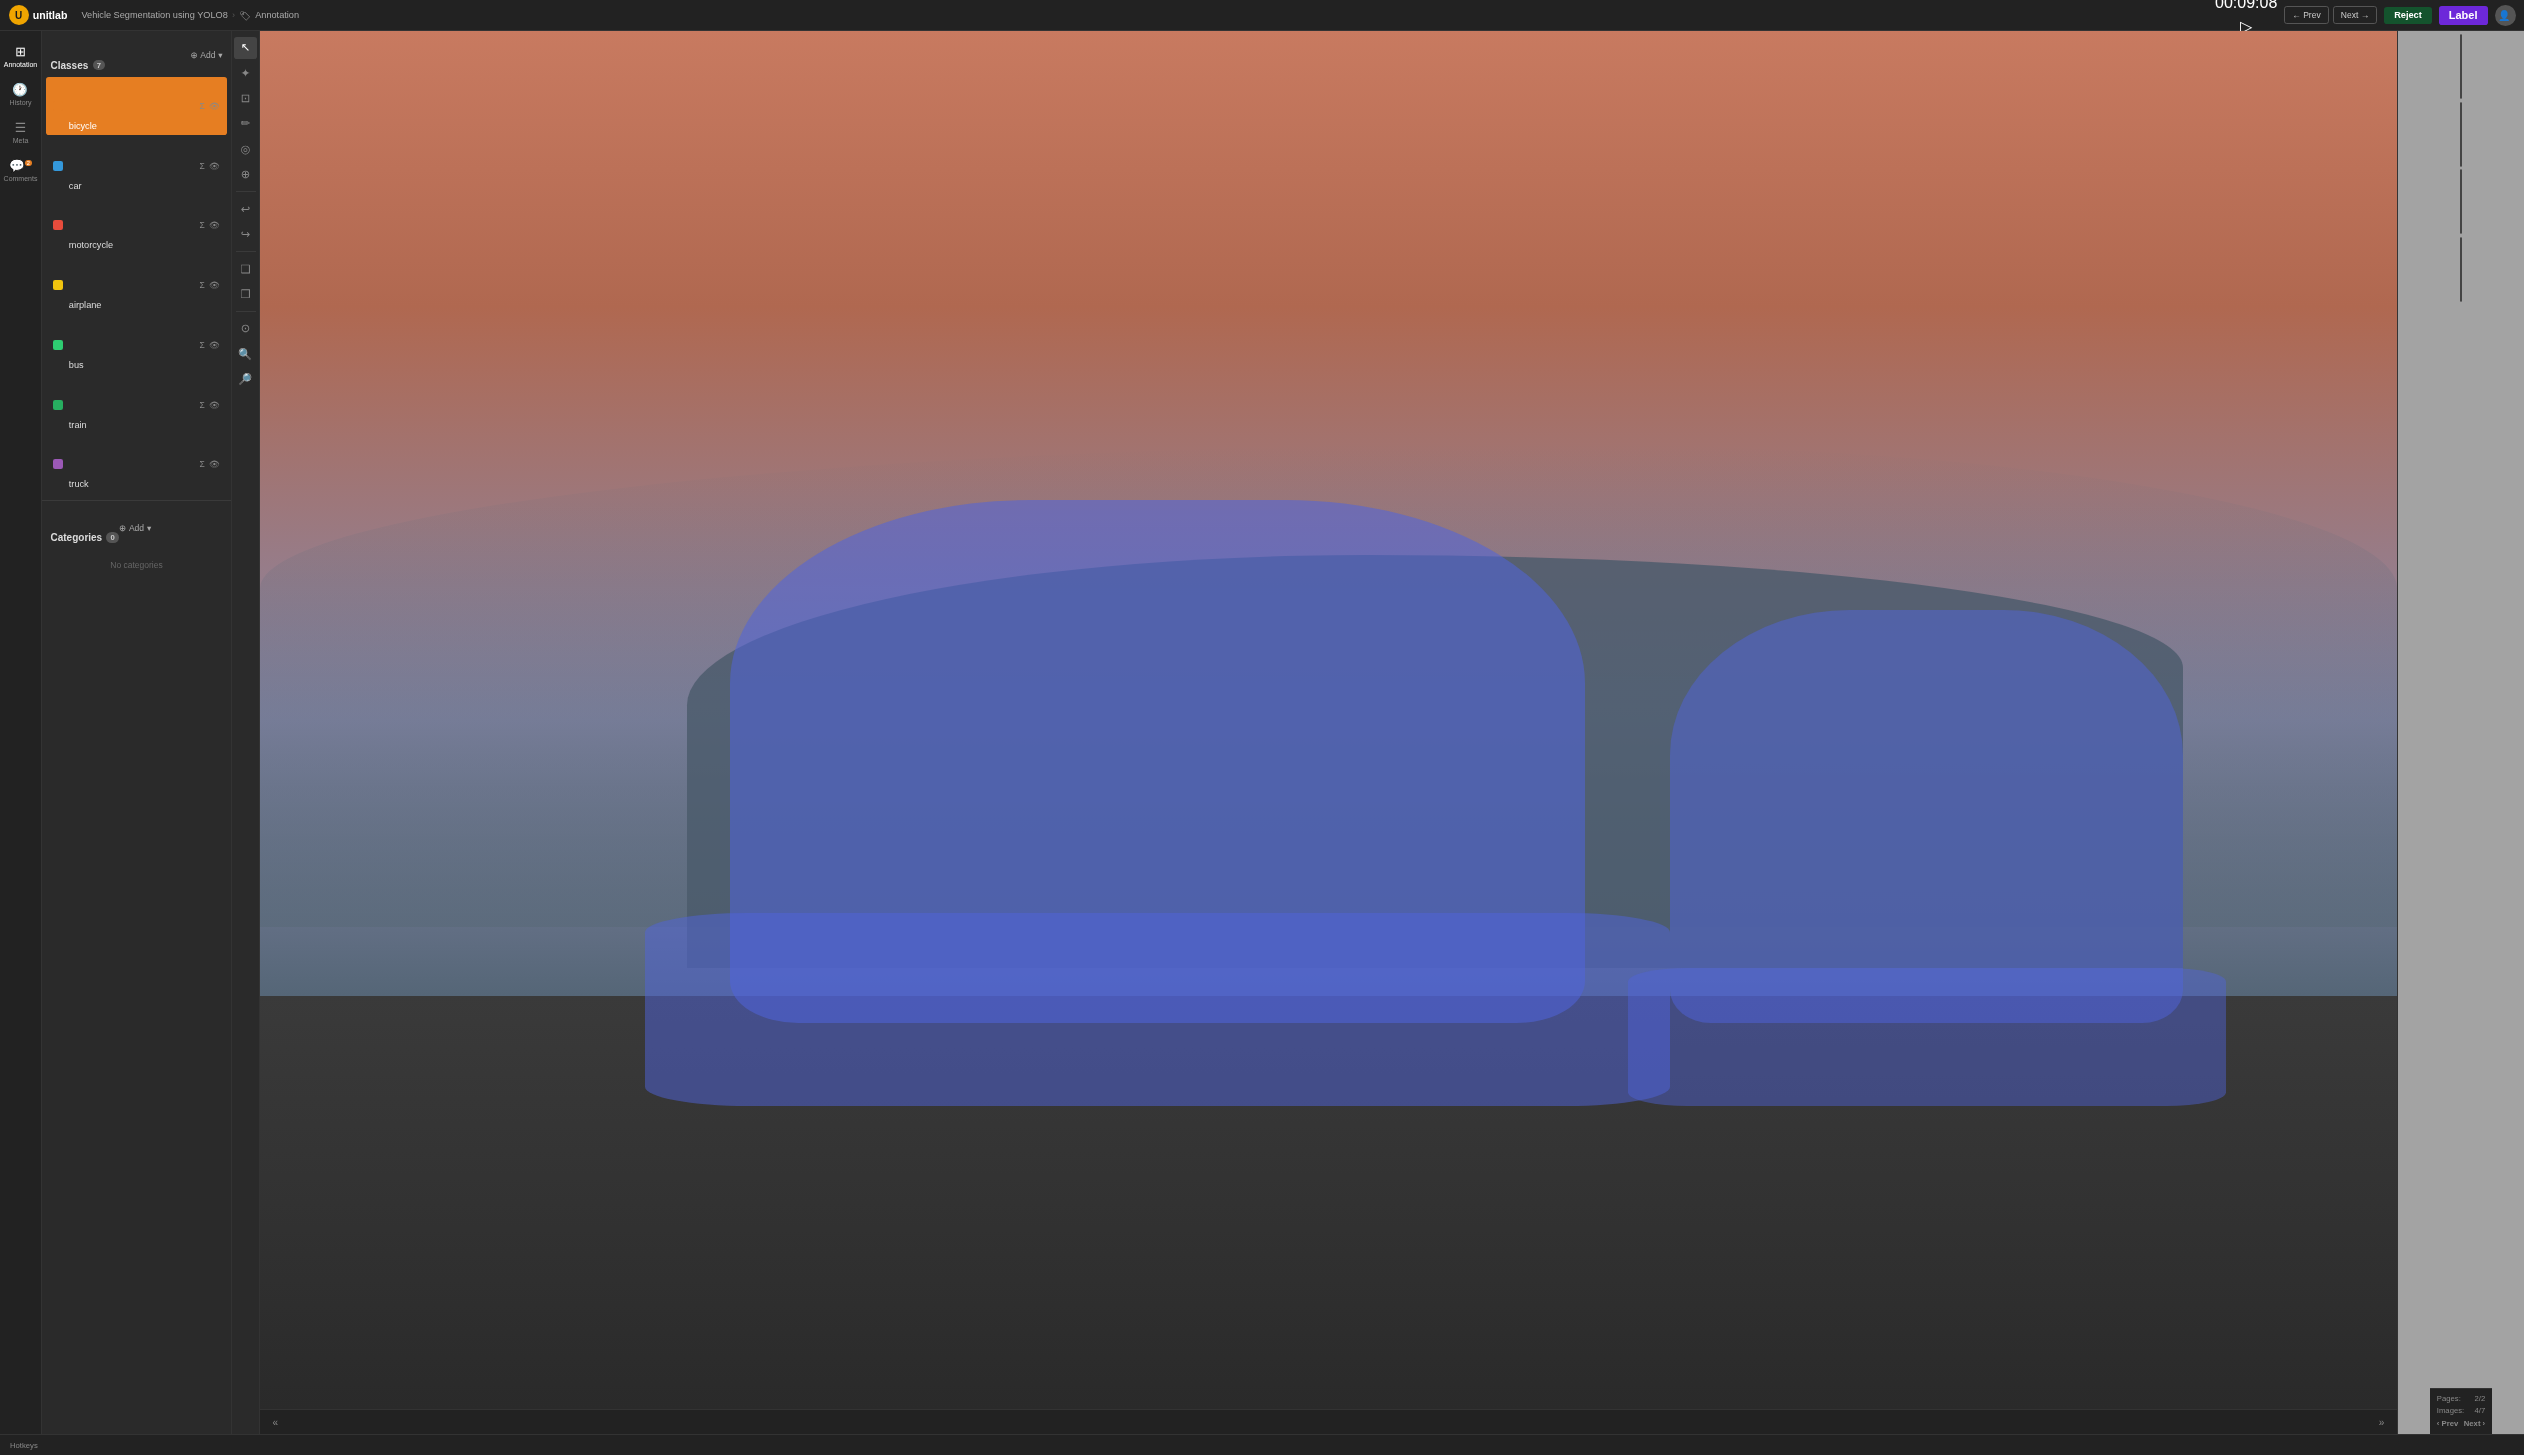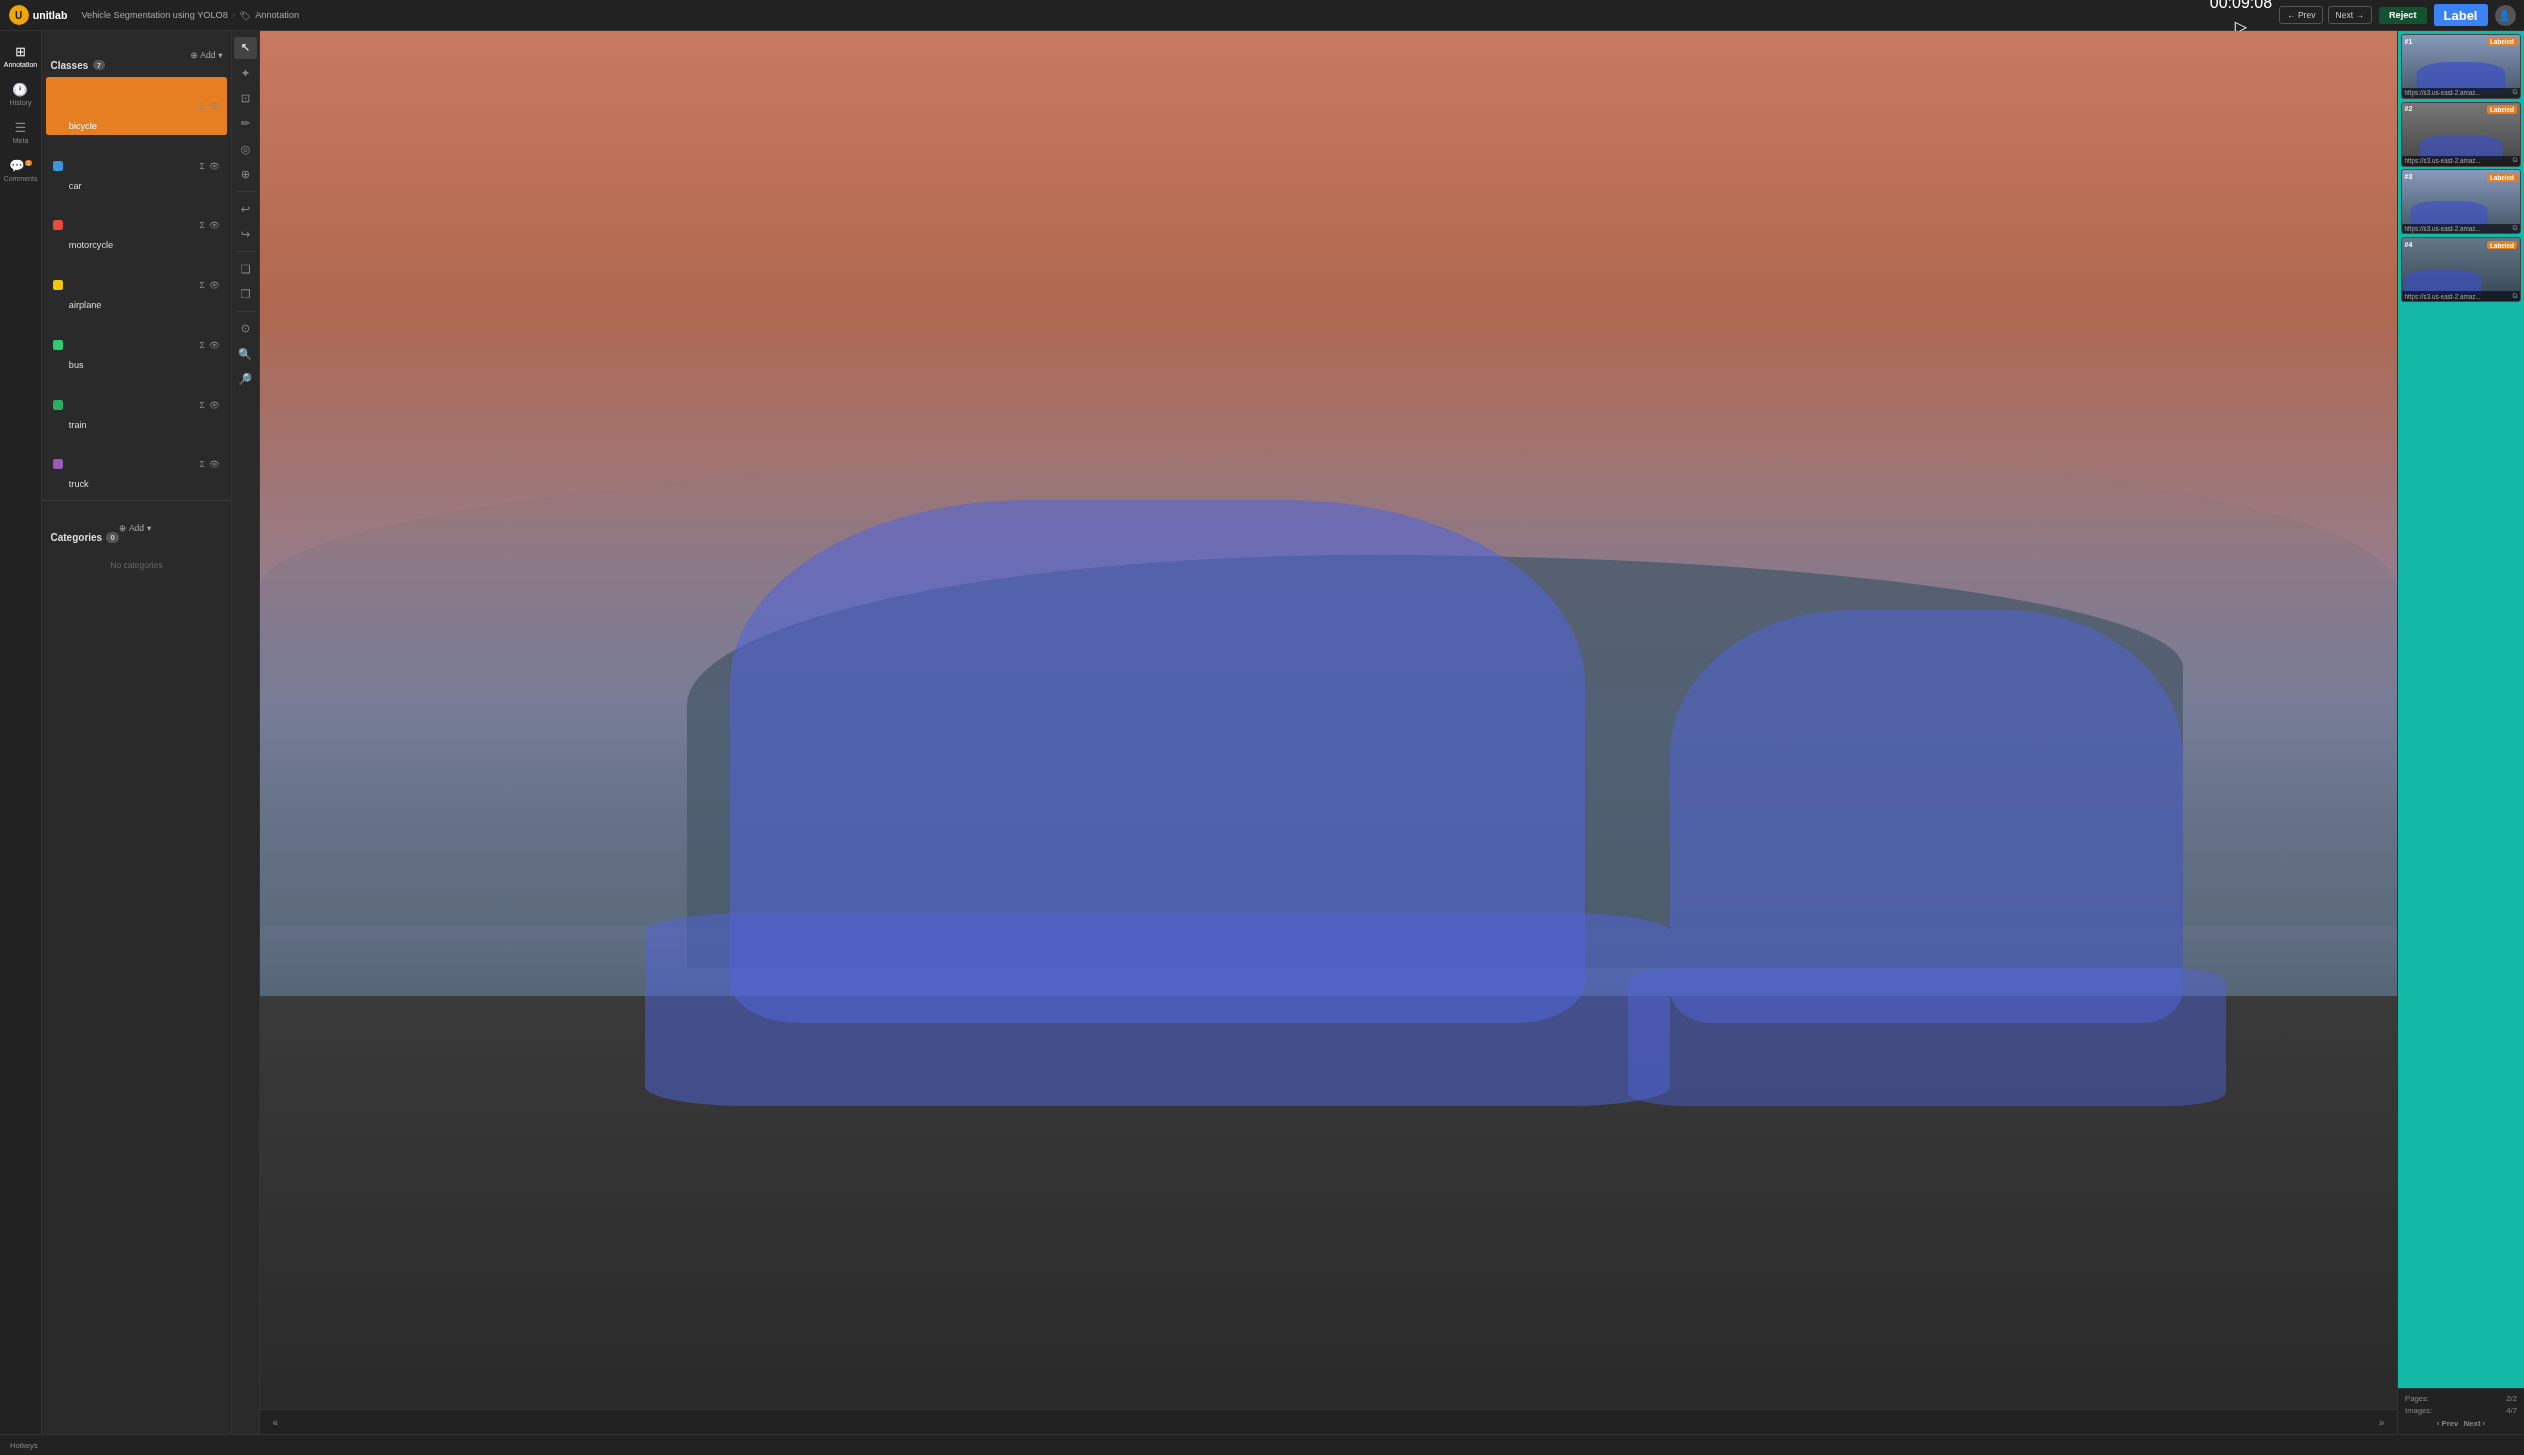--- a/index.html
+++ b/index.html
@@ -9,21 +9,21 @@
     #topbar { background: #222; display: flex; align-items: center; height: 31px; padding: 0 8.5px; gap: 7px; border-bottom: 0.7px solid #333; flex-shrink: 0; }
     #topbar .logo { display: flex; align-items: center; gap: 4.2px; color: #fff; font-weight: 600; font-size: 10.6px; margin-right: 7px; }
     #topbar .logo-icon { width: 20px; height: 20px; background: #f0a500; border-radius: 50%; display: flex; align-items: center; justify-content: center; color: #1a1a1a; font-size: 10px; font-weight: bold; }
     #topbar .breadcrumb { color: #aaa; font-size: 9.2px; display: flex; align-items: center; gap: 4.2px; }
     #topbar .breadcrumb .sep { color: #555; }
     #topbar .spacer { flex: 1; }
     #topbar .timer { color: #fff; font-size: 16px; font-weight: 500; display: flex; align-items: center; gap: 4.2px; flex-direction: column; }
     #topbar .nav-btns { display: flex; align-items: center; gap: 4.2px; border-radius: 7px; }
     #topbar .nav-btn { background: none; border: 0.7px solid #555; color: #ccc; padding: 2.8px 7px; border-radius: 2.8px; cursor: pointer; font-size: 8.5px; }
     #topbar .reject-btn { background: #14532d; border: none; color: #fff; padding: 3.5px 10px; border-radius: 2.8px; cursor: pointer; font-size: 9.2px; font-weight: 600; }
-    #topbar .label-btn { background: #3b82f6; border: none; color: #fff; padding: 3.5px 10px; border-radius: 2.8px; cursor: pointer; font-size: 13px; font-weight: 600; }
+    #topbar .label-btn { background: #6d28d9; border: none; color: #fff; padding: 3.5px 10px; border-radius: 2.8px; cursor: pointer; font-size: 11px; font-weight: 600; }
     #topbar .avatar { width: 21px; height: 21px; border-radius: 50%; background: #555; display: flex; align-items: center; justify-content: center; color: #ccc; font-size: 10px; cursor: pointer; overflow: hidden; }
 
     
     #main { display: flex; flex: 1; overflow: hidden; }
 
     
     #leftnav { width: 42px; background: #222; display: flex; flex-direction: column; align-items: center; padding: 7px 0; gap: 2.8px; border-right: 0.7px solid #333; flex-shrink: 0; }
     .leftnav-item { width: 35px; display: flex; flex-direction: column; align-items: center; justify-content: center; padding: 5.6px 2.8px; border-radius: 4.2px; cursor: pointer; color: #888; font-size: 7px; gap: 2.1px; }
     .leftnav-item.active { color: #fff; }
     .leftnav-item .nav-icon { font-size: 12.7px; }
@@ -55,21 +55,21 @@
     .tool-divider { border: none; border-top: 0.7px solid #3a3a3a; width: 20px; margin: 2.8px 0; }
 
     
     #canvas-area { flex: 1; background: #1a1a1a; display: flex; flex-direction: column; overflow: hidden; position: relative; }
     #canvas-container { flex: 1; position: relative; overflow: hidden; }
 
     #canvas-bottom { height: 25px; background: #222; border-top: 0.7px solid #333; display: flex; align-items: center; justify-content: space-between; padding: 0 7px; flex-shrink: 0; }
     .canvas-nav-btn { background: none; border: none; color: #888; cursor: pointer; font-size: 10px; padding: 2.8px 5.6px; }
 
     
-    #rightpanel { width: 127px; background: #14b8a6; border-left: 0.7px solid #333; display: flex; flex-direction: column; flex-shrink: 0; overflow: hidden; }
+    #rightpanel { width: 127px; background: #a3a3a3; border-left: 0.7px solid #333; display: flex; flex-direction: column; flex-shrink: 0; overflow: hidden; align-items: center; }
     .image-thumb { position: relative; margin: 2.8px; cursor: pointer; border-radius: 2.8px; overflow: hidden; border: 0.7px solid #444; }
     .thumb-img { width: 100%; height: 63px; background: #333; display: flex; align-items: center; justify-content: center; position: relative; overflow: hidden; }
     .thumb-label-badge { position: absolute; top: 2.8px; right: 2.8px; background: #e67e22; color: #fff; font-size: 6.3px; padding: 0.7px 3.5px; border-radius: 2.1px; font-weight: 600; }
     .thumb-num { position: absolute; top: 2.8px; left: 2.8px; color: #fff; font-size: 7px; font-weight: 600; }
     .thumb-url { position: absolute; bottom: 0; left: 0; right: 0; background: rgba(0,0,0,0.6); color: #aaa; font-size: 6.3px; padding: 1.4px 2.8px; white-space: nowrap; overflow: hidden; text-overflow: ellipsis; }
     .thumb-copy { position: absolute; bottom: 1.4px; right: 2.8px; color: #888; font-size: 7px; }
 
     .right-footer { background: #222; border-top: 0.7px solid #333; padding: 5.6px 7px; font-size: 7.7px; color: #888; }
     .right-footer .footer-row { display: flex; justify-content: space-between; margin-bottom: 2.8px; }
     .right-footer .page-nav { display: flex; align-items: center; gap: 5.6px; justify-content: center; margin-top: 4.2px; }

